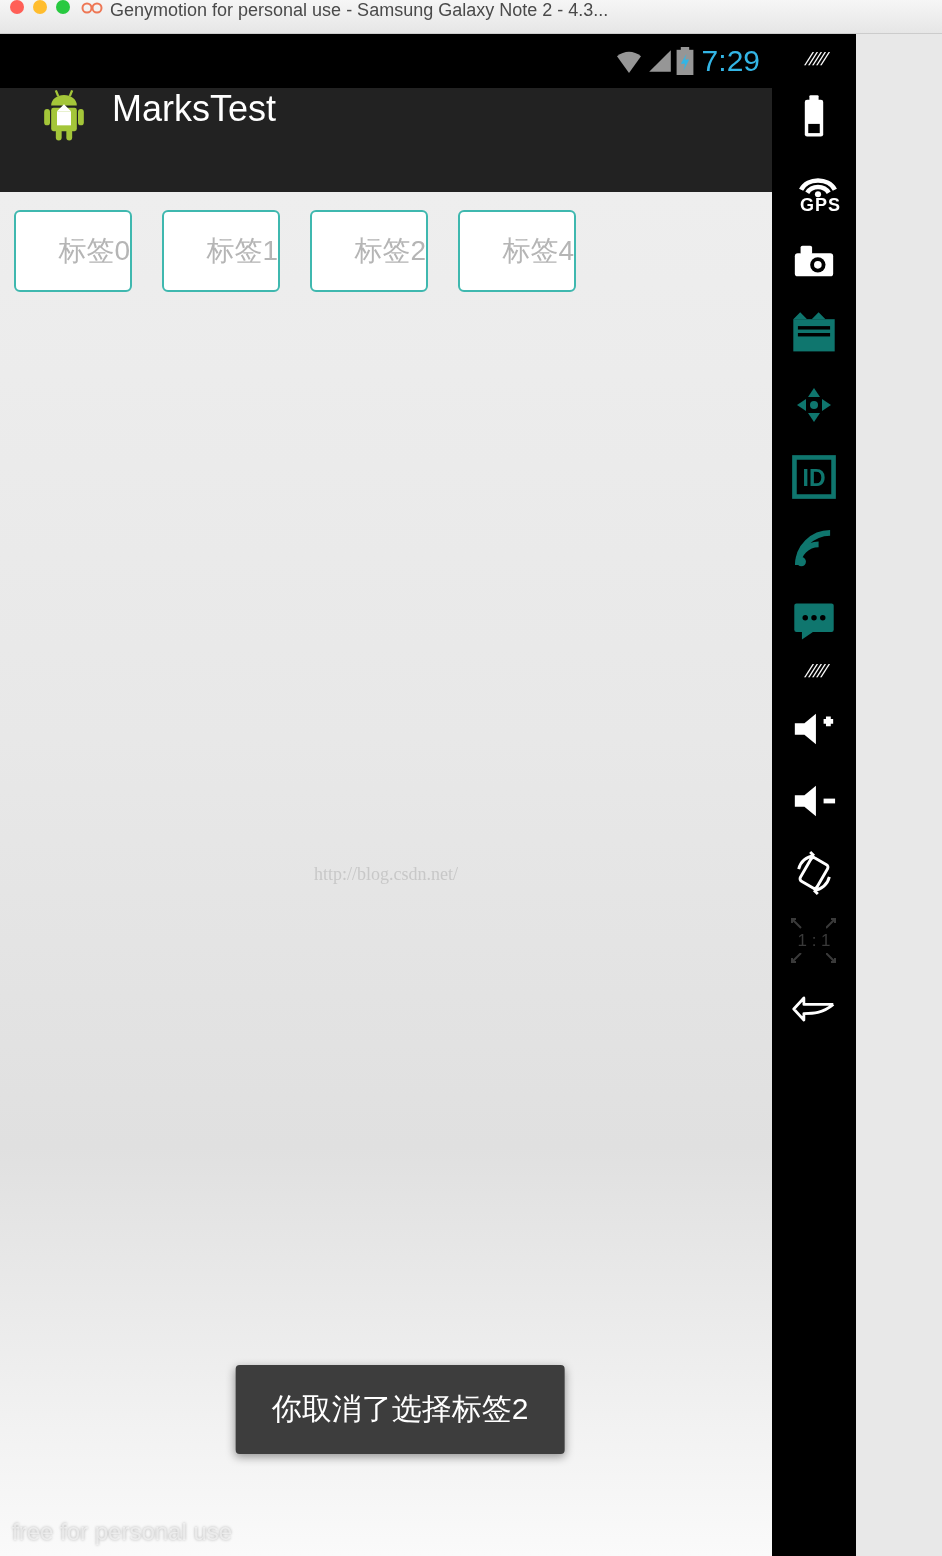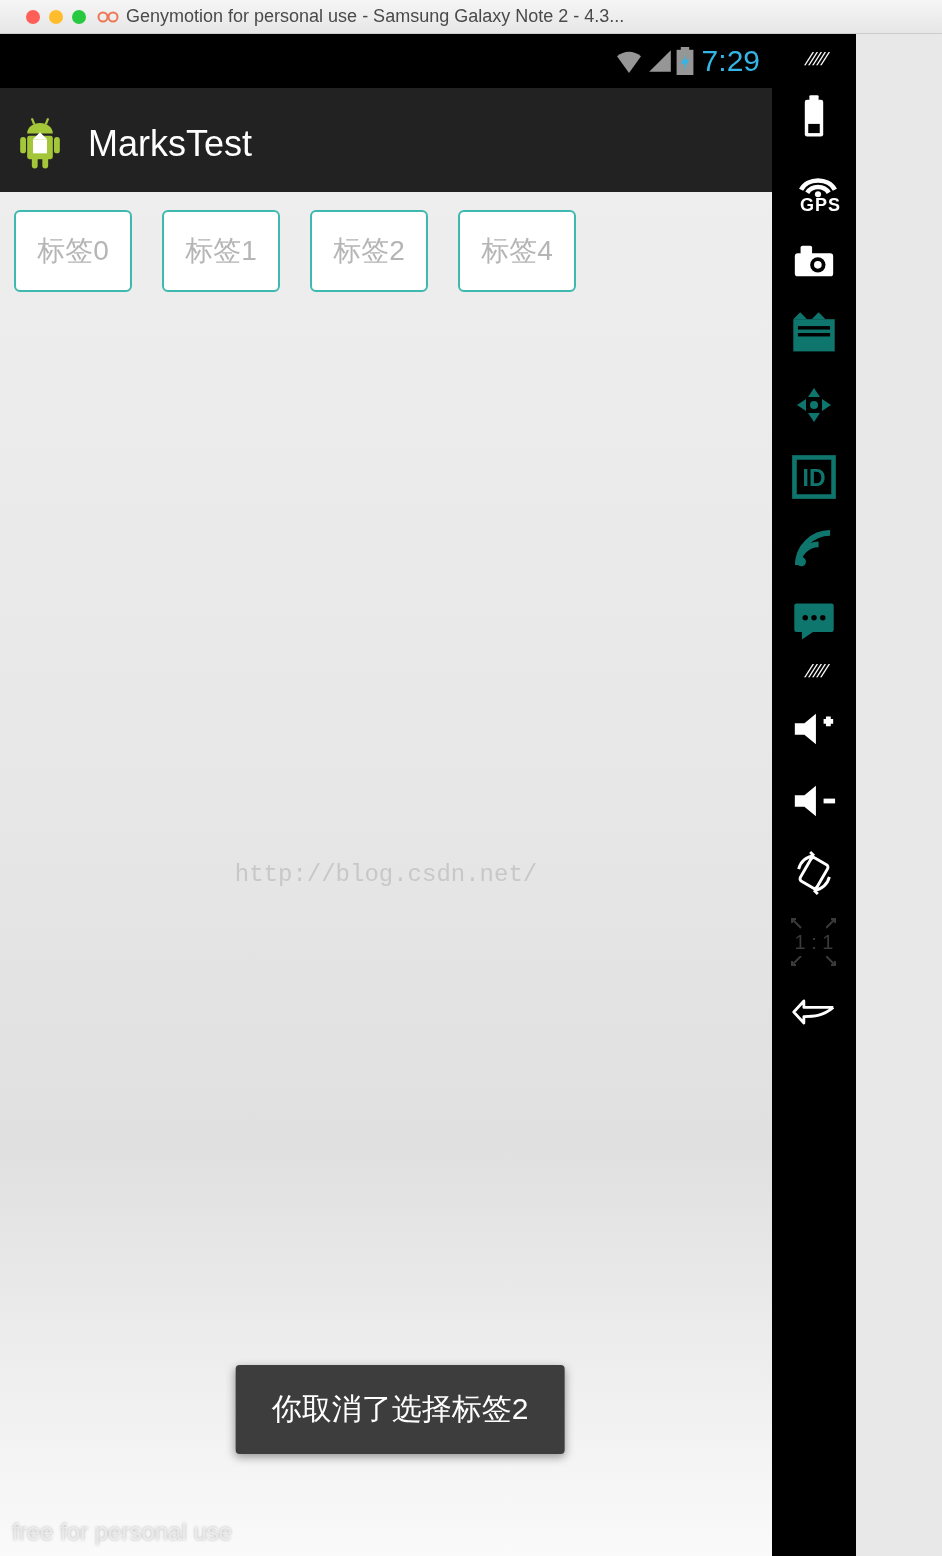--- a/index.html
+++ b/index.html
@@ -8,22 +8,21 @@
       height: 1556px;
       font-family: -apple-system, "Helvetica Neue", Arial, sans-serif;
       background: #e8e8e8;
       overflow: hidden;
     }
     
     .mac-titlebar {
       height: 34px;
       background: linear-gradient(#f6f6f6, #e6e6e6);
       display: flex;
-      align-items: center;
-      padding: 0 26px;
+      padding: 0 10px;
       border-bottom: 1px solid #ccc;
     }
     .mac-buttons { display: flex; gap: 9px; margin-right: 10px; }
     .mac-btn { width: 14px; height: 14px; border-radius: 50%; }
     .mac-close { background: #ff5f57; }
     .mac-min { background: #ffbd2e; }
     .mac-max { background: #28c940; }
     .geny-icon {
       width: 24px; height: 16px;
       display: flex; align-items: center; justify-content: center;
@@ -73,40 +72,40 @@
       font-size: 18px;
       letter-spacing: -3px;
       transform: skewX(-20deg);
       height: 18px;
       line-height: 10px;
     }
     .sb-gps { display:flex; flex-direction:column; align-items:flex-end; }
     .sb-gps .gtxt { color:#fff; font-weight:bold; font-size:18px; letter-spacing:1px; margin-top:-4px;}
     .sb-1to1 { display:flex; flex-direction:column; align-items:center; color:#3a3a3a;}
     .sb-1to1 .row { display:flex; gap:24px; }
-    .sb-1to1 .txt { font-size:20px; color:#3a3a3a; margin:2px 0;}
+    .sb-1to1 .txt { font-size:17px; color:#3a3a3a; margin:2px 0;}
     
     .status-bar {
       height: 54px;
       background: #000;
       display: flex;
       align-items: center;
       justify-content: flex-end;
       padding-right: 12px;
       gap: 4px;
     }
     .status-bar .stat-icon { color: #969696; display:flex; align-items:center;}
     .status-bar .time { color: #33b5e5; font-size: 30px; margin-left: 4px; font-weight:300;}
     
     .action-bar {
       height: 112px;
       background: #222222;
       display: flex;
-      align-items: center;
-      padding-left: 12px;
+      align-items: flex-start;
+      padding-left: 36px;
       gap: 20px;
     }
     .app-icon { width: 56px; height: 56px; display:flex; align-items:center;}
     .app-title { color: #fff; font-size: 36px; font-weight: 400; }
     
     .content-area {
       position: absolute;
       top: 158px;
       left: 0;
       right: 0;
@@ -121,32 +120,32 @@
     }
     .tag-chip {
       flex: 0 0 auto;
       min-width: 118px;
       height: 82px;
       border: 2px solid #3fb8af;
       border-radius: 6px;
       background: #fff;
       display: flex;
       align-items: center;
-      justify-content: center;
+      justify-content: flex-end;
       color: #b5b5b5;
       font-size: 28px;
     }
     .watermark {
       position: absolute;
       top: 50%;
       left: 50%;
       transform: translate(-50%, -50%);
       color: #c8c8c8;
-      font-size: 24px;
-      font-family: Liberation Mono, monospace;
+      font-size: 18px;
+      font-family: Liberation Serif, serif;
     }
     .toast {
       position: absolute;
       bottom: 102px;
       left: 50%;
       transform: translateX(-50%);
       background: #3d3d3d;
       color: #fff;
       font-size: 30px;
       padding: 24px 36px;

